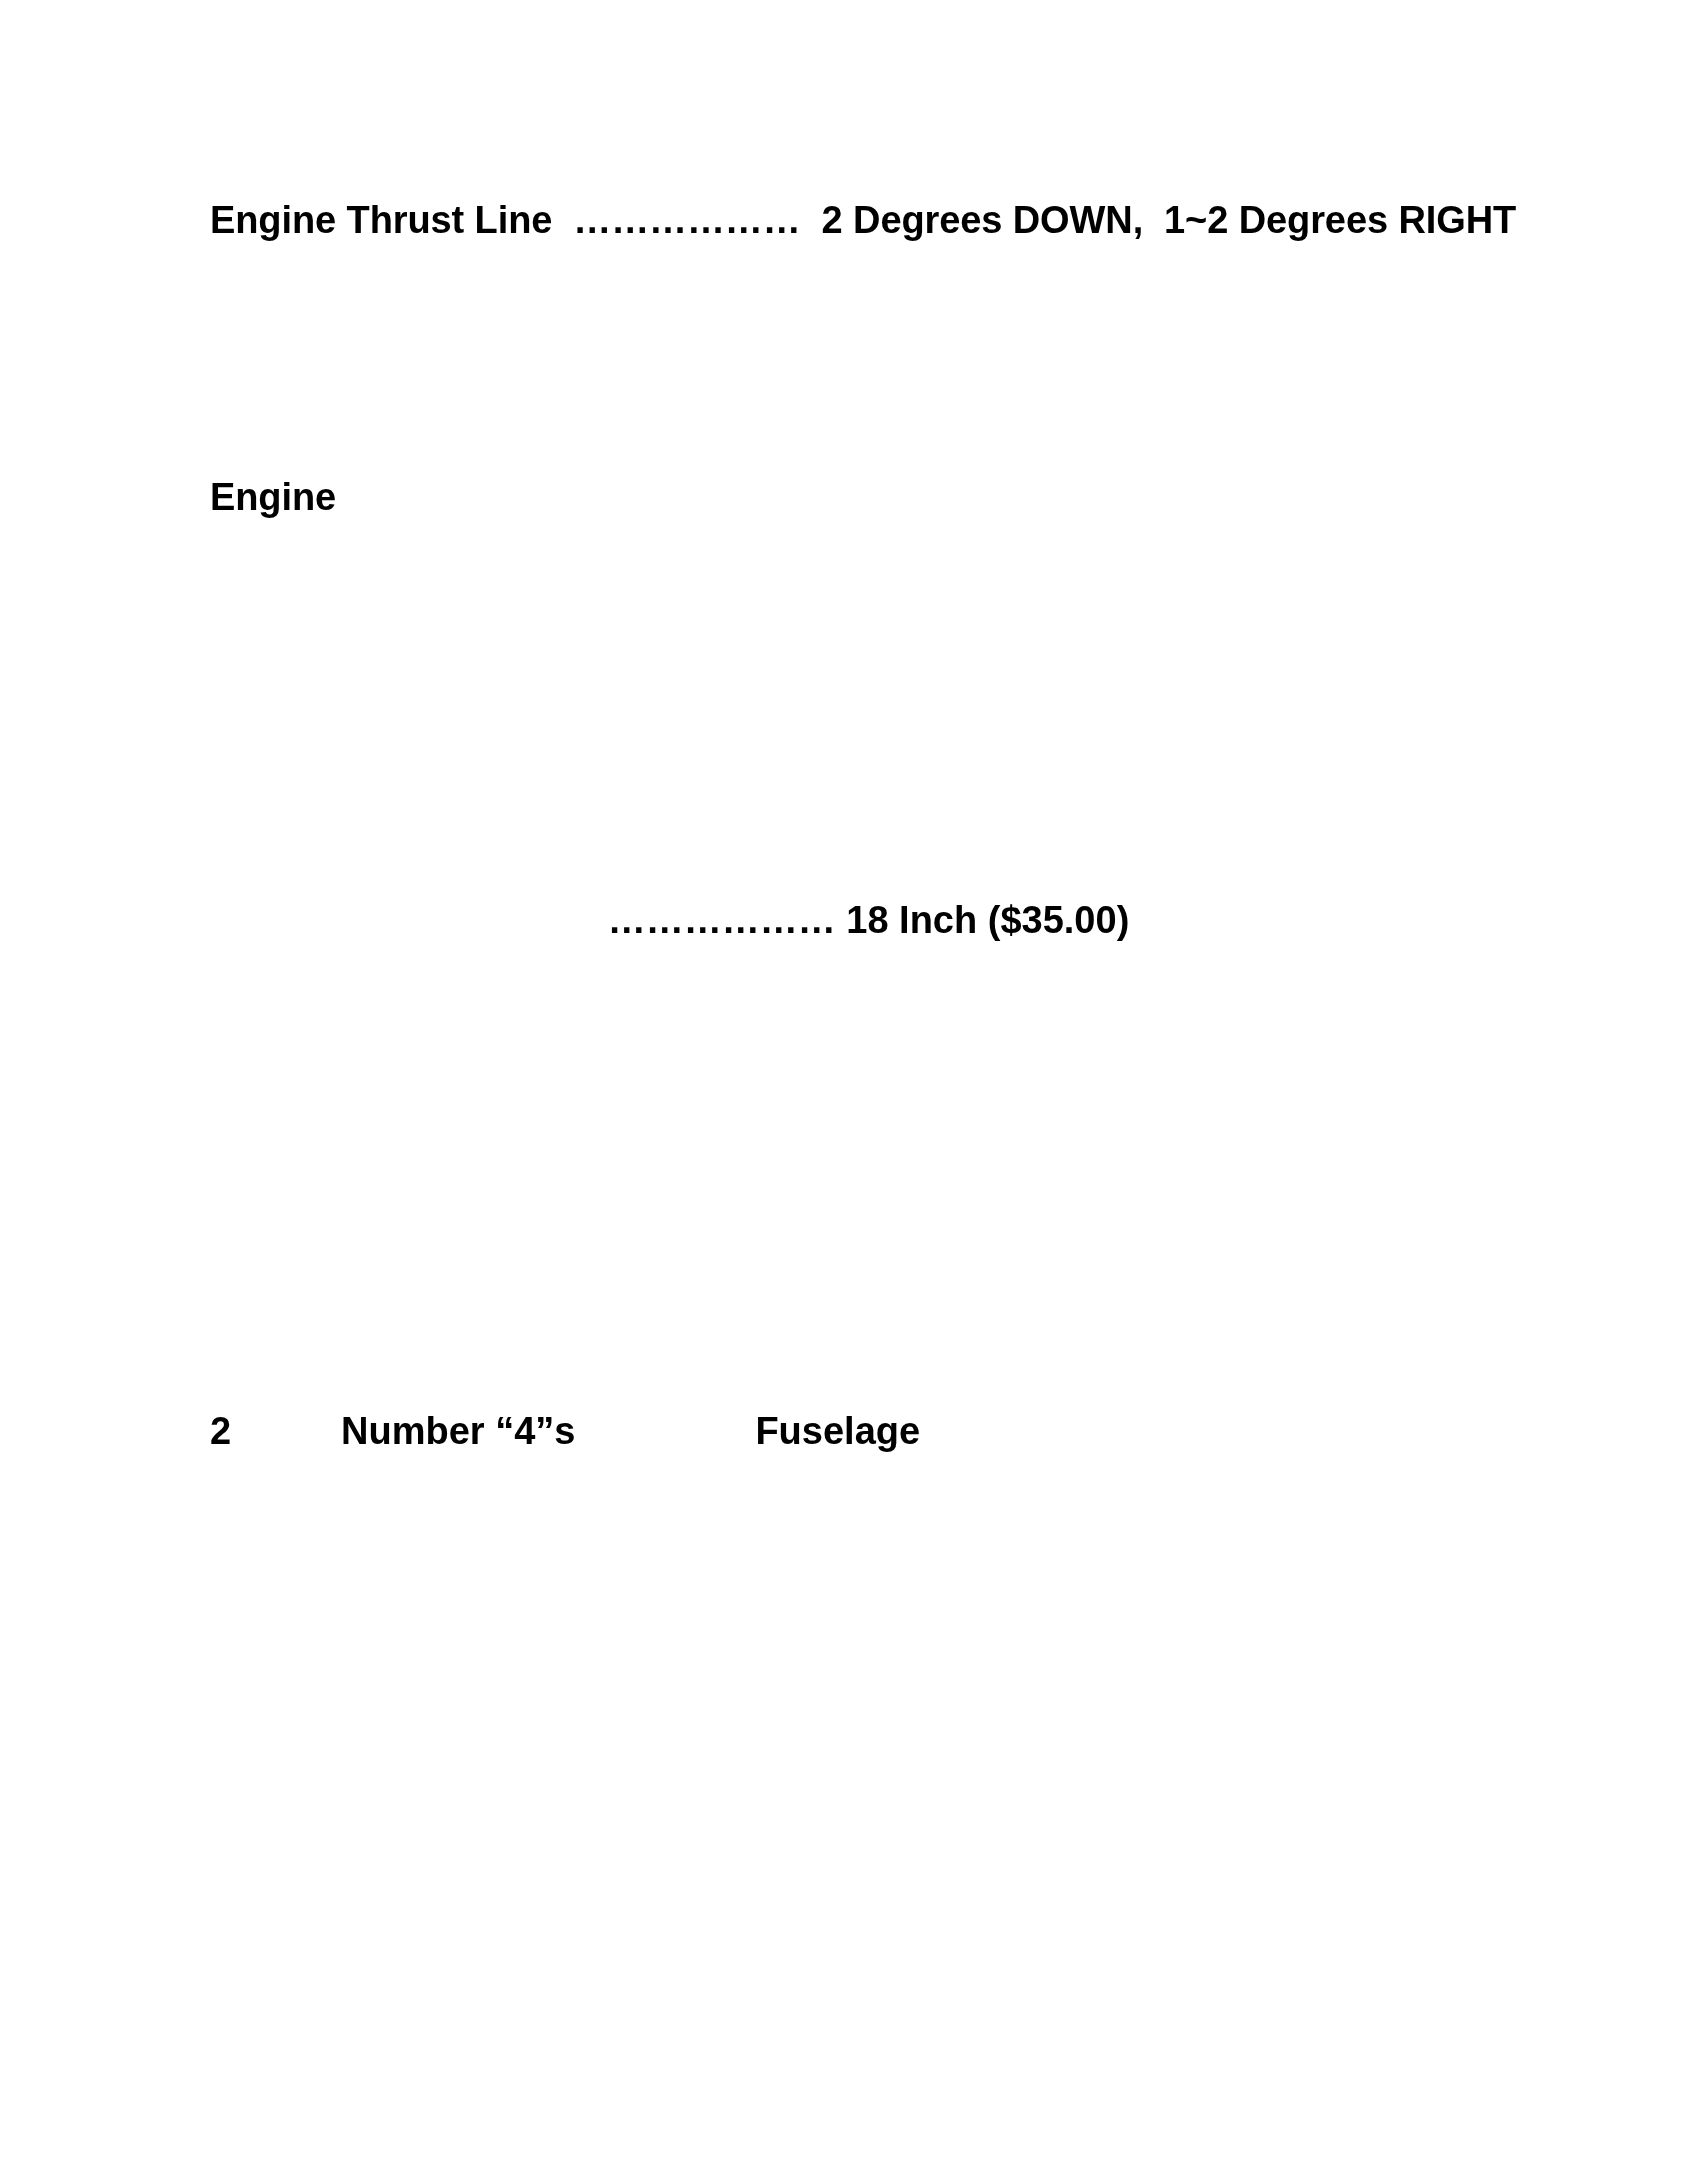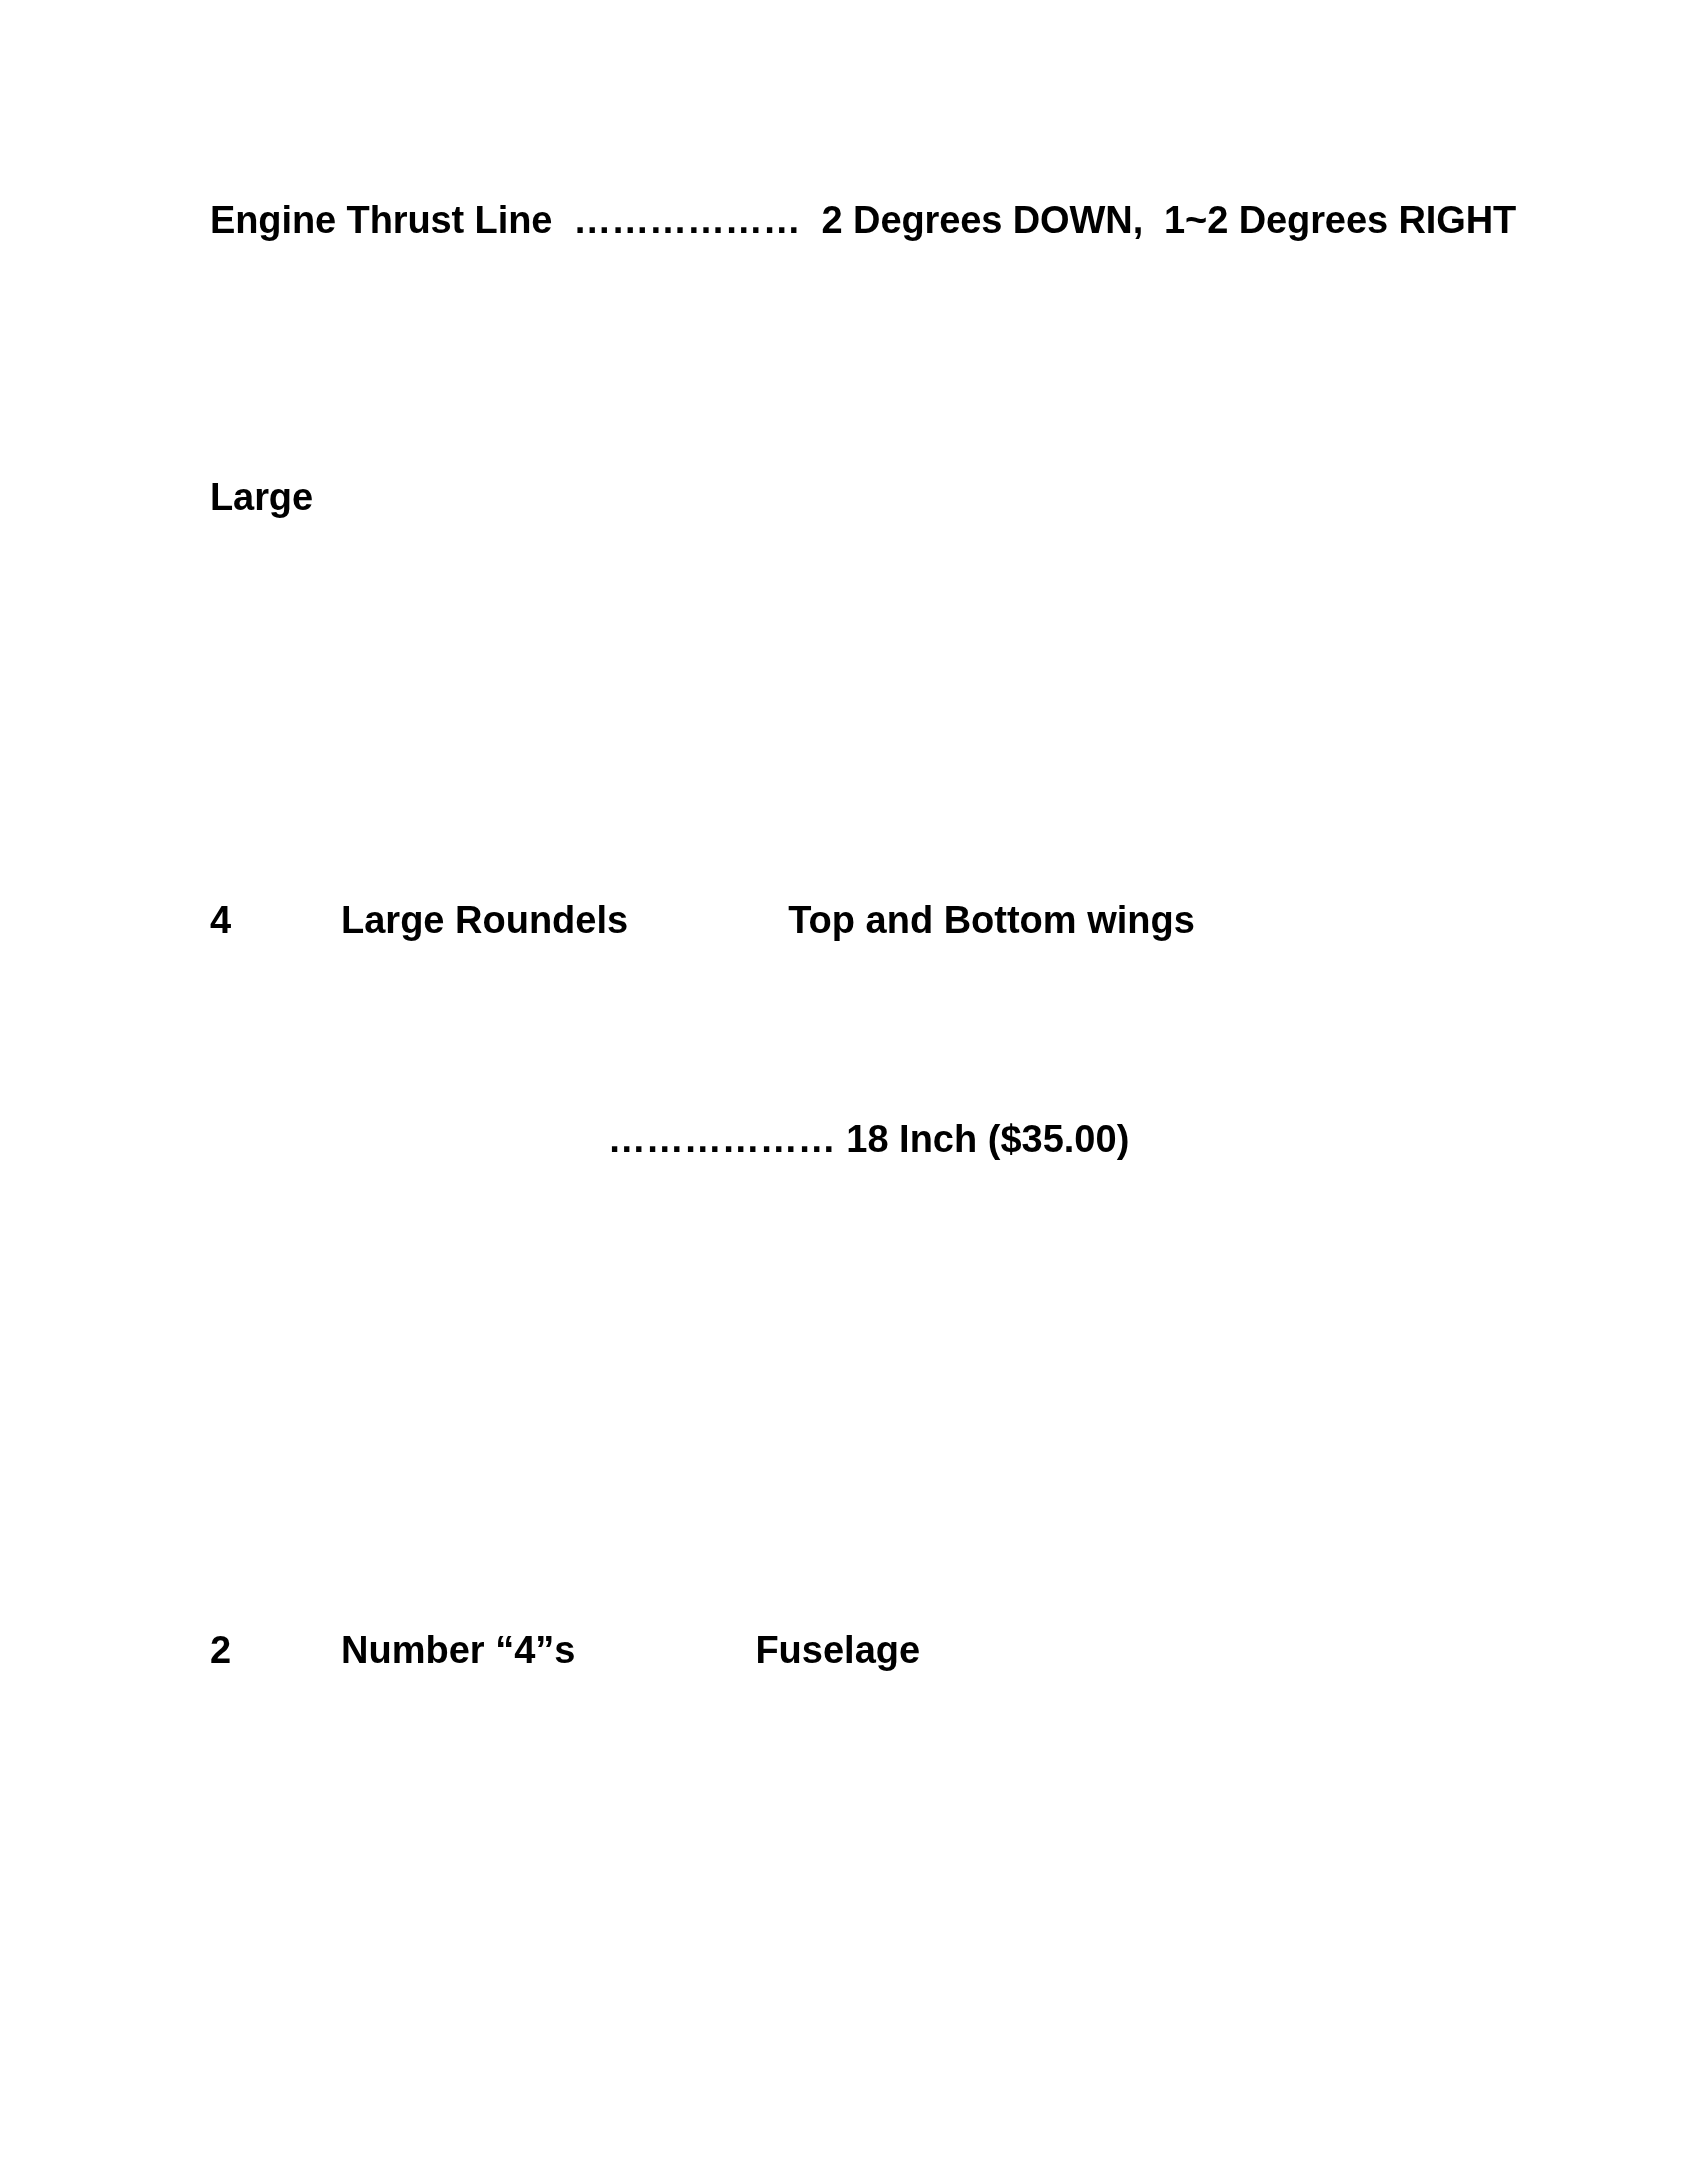--- a/index.html
+++ b/index.html
@@ -65,27 +65,26 @@
 </head>
 <body>
 
 <div class="page">
   <div class="doc-body">
 
     <p class="para">Engine Thrust Line  ………………  2 Degrees DOWN,  1~2 Degrees RIGHT</p>
 
     <div class="gap-lg"></div>
 
-    <p class="para">Large</p>
+    <p class="para">Engine</p>
 
     <div class="gap-lg"></div>
 
 
     <div class="item-line">
-      <span class="item-row"><span class="item-qty">4</span><span class="item-name">Large Roundels</span><span style="display:inline-block;width:160px"></span><span class="item-loc">Top and Bottom wings</span></span>
       <span class="item-dots">……………… 18 Inch ($35.00)</span>
     </div>
 
     <div class="item-line">
     </div>
 
     <div class="item-line">
       <span class="item-row"><span class="item-qty">2</span><span class="item-name">Number “4”s</span><span style="display:inline-block;width:180px"></span><span class="item-loc">Fuselage</span></span>
       
     </div>

